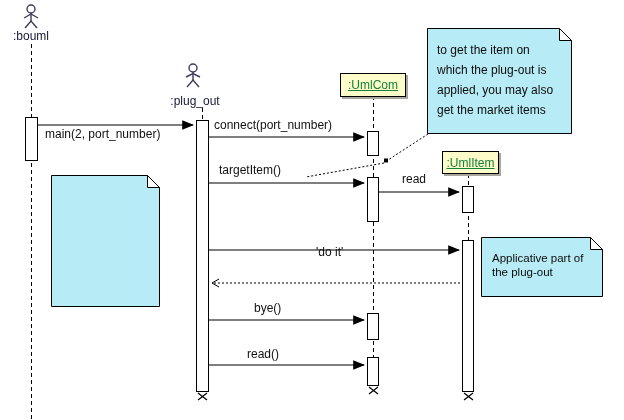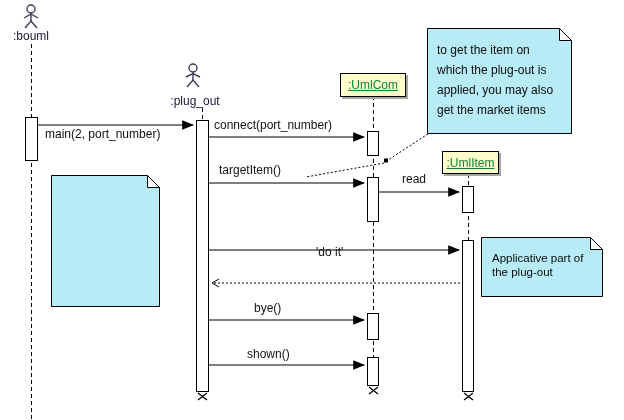--- a/index.html
+++ b/index.html
@@ -99,21 +99,21 @@
   <div class="obj-box" style="left:442px;top:151px;width:55px;height:21px;">
     <span>:UmlItem</span>
   </div>
 
   <div class="lbl" style="left:45px;top:109px;margin-top:18px;">main(2, port_number)</div>
   <div class="lbl" style="left:214px;top:118px;">connect(port_number)</div>
   <div class="lbl" style="left:219px;top:163px;">targetItem()</div>
   <div class="lbl" style="left:402px;top:172px;">read</div>
   <div class="lbl" style="left:316px;top:233px;margin-top:12px;">'do it'</div>
   <div class="lbl" style="left:254px;top:301px;">bye()</div>
-  <div class="lbl" style="left:247px;top:347px;">shown()</div>
+  <div class="lbl" style="left:247px;top:347px;">read()</div>
 
   <div class="note-text" style="left:437px;top:40px;line-height:20px;">to get the item on
 which the plug-out is
 applied, you may also
 get the market items</div>
   <div class="note-text small" style="left:492px;top:252px;line-height:13.5px;">Applicative part of
 the plug-out</div>
 
 </div>
 

